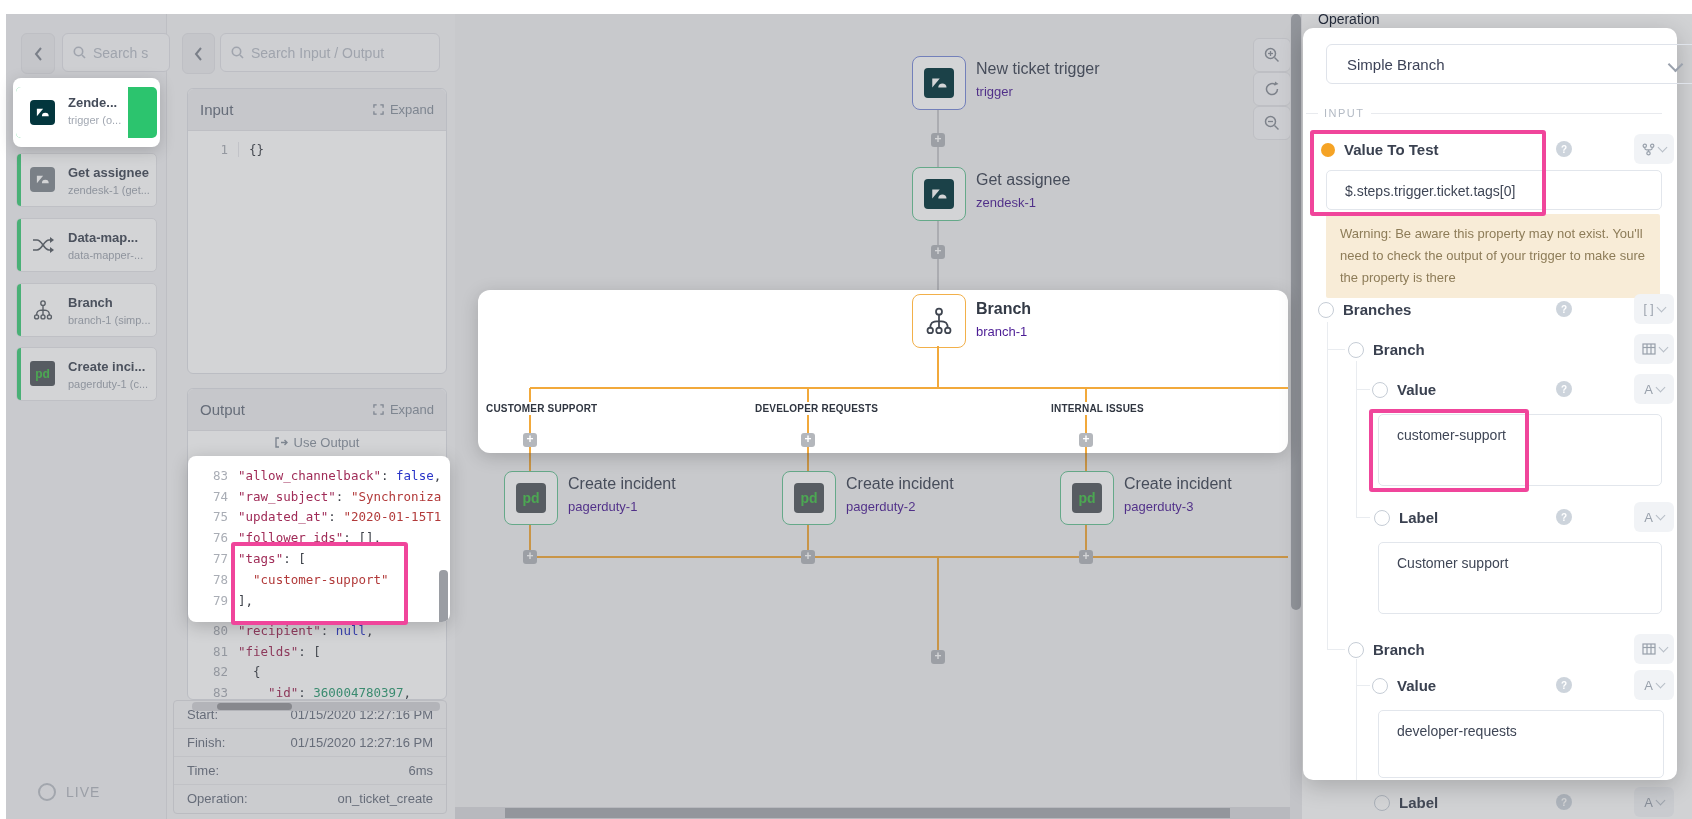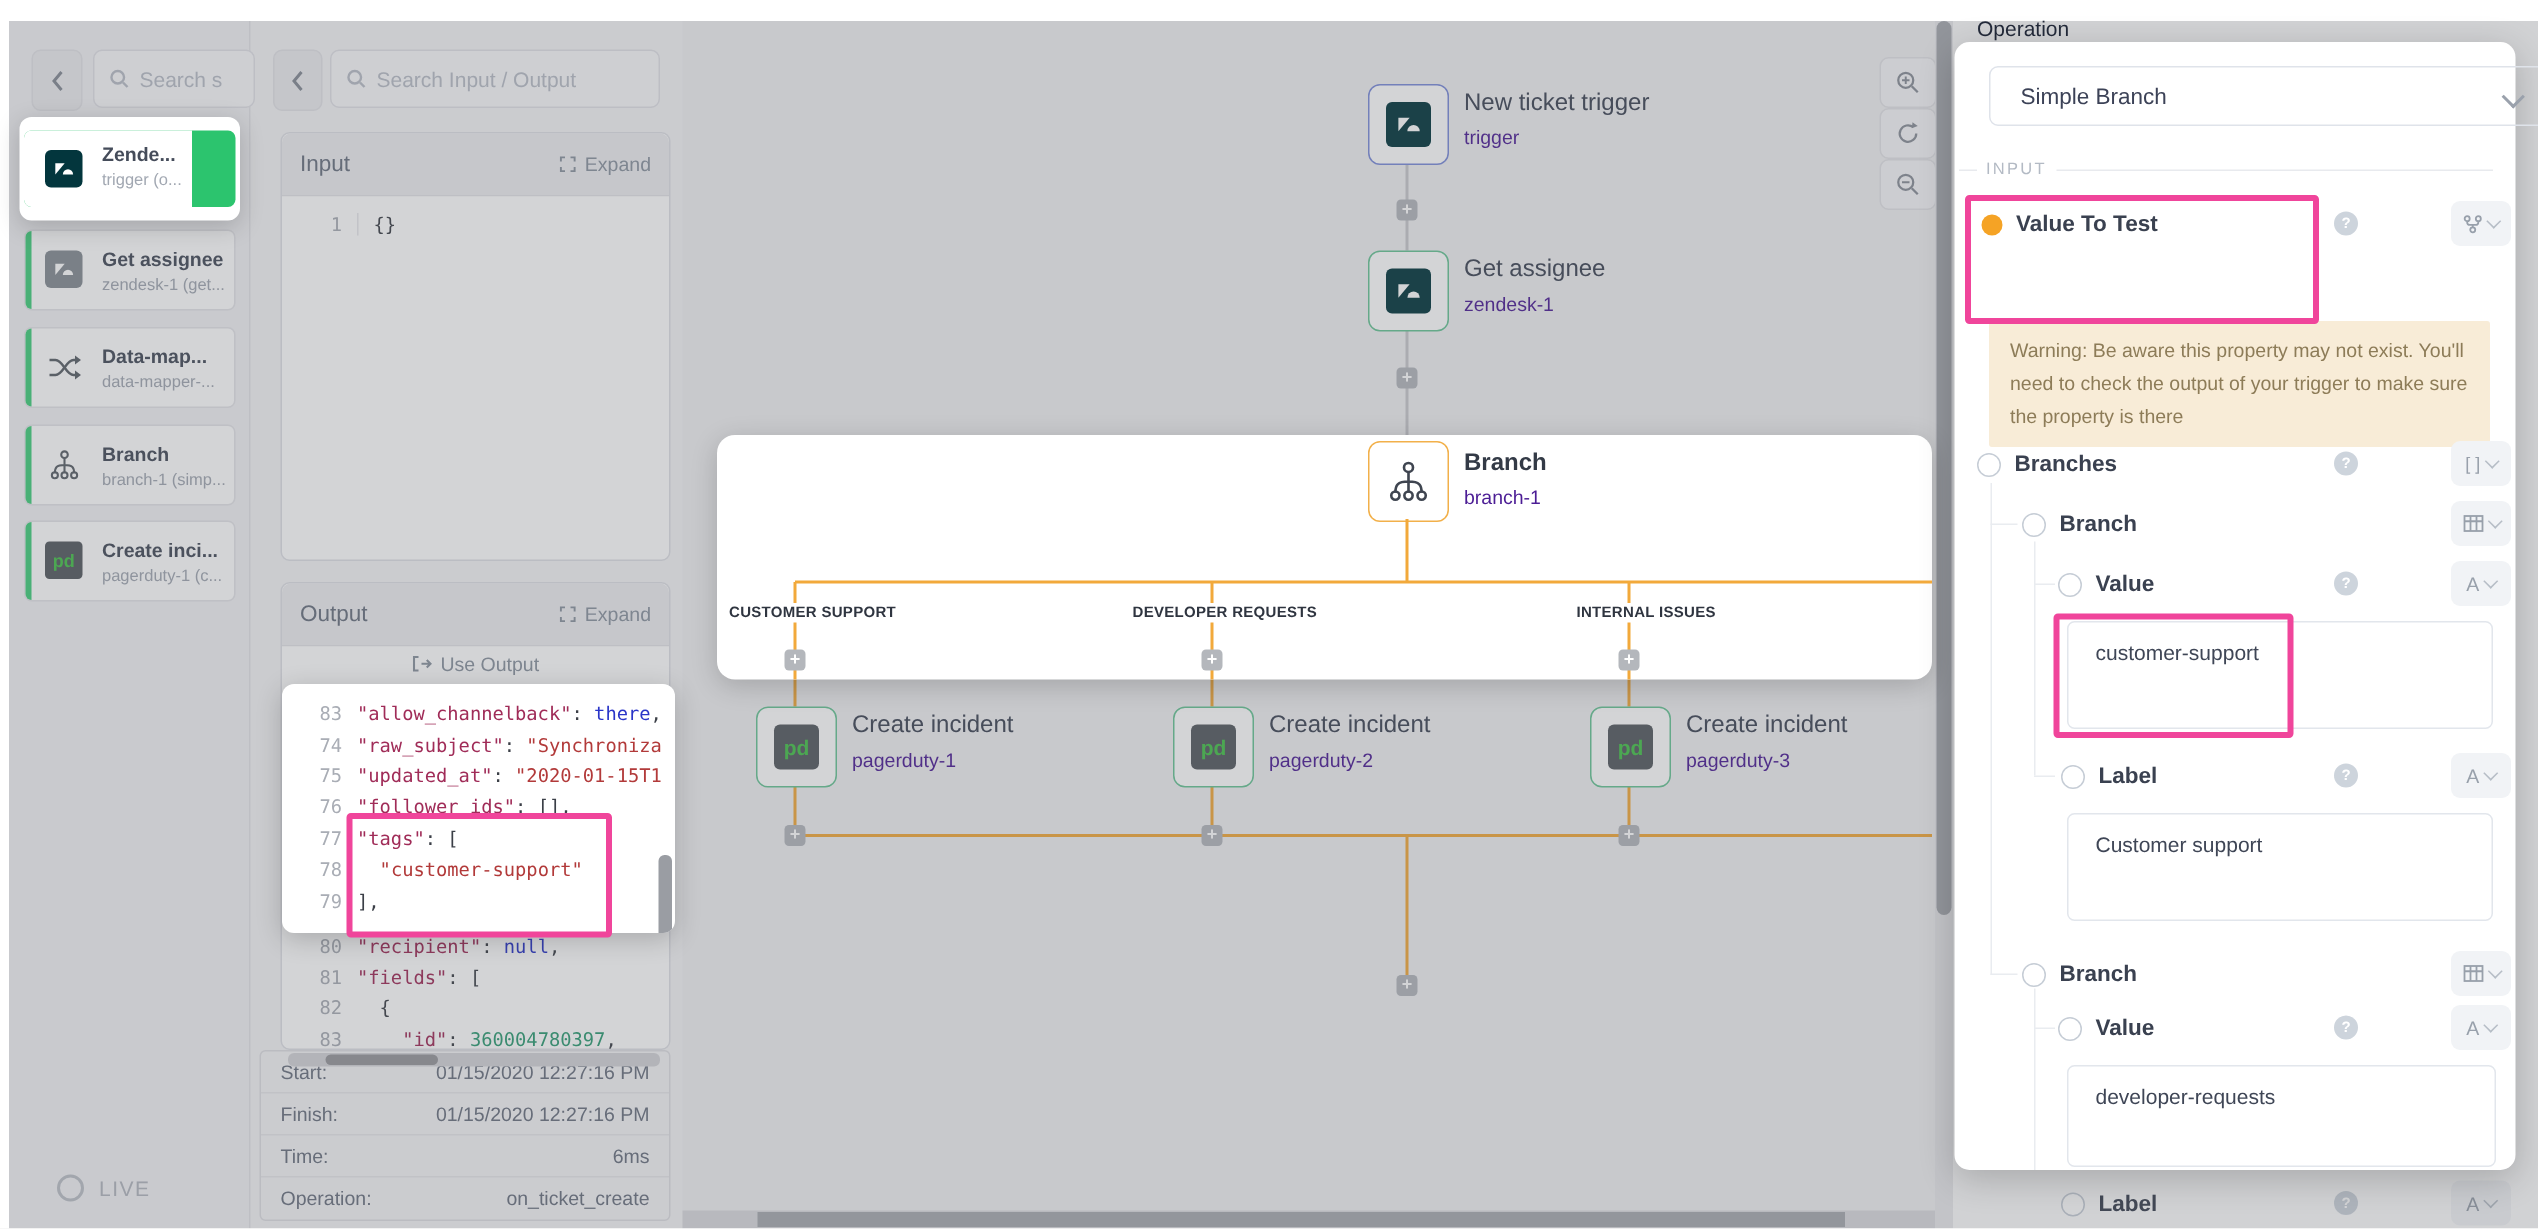--- a/index.html
+++ b/index.html
@@ -264,21 +264,21 @@
     <div id="code-dim" class="code" style="position:absolute;left:0;top:231px;">
         <div class="code-line"><span class="ln">80</span><span class="tok-k">"recipient"</span><span class="tok-p">: </span><span class="tok-b">null</span><span class="tok-p">,</span></div>
         <div class="code-line"><span class="ln">81</span><span class="tok-k">"fields"</span><span class="tok-p">: [</span></div>
         <div class="code-line"><span class="ln">82</span><span class="tok-p">  {</span></div>
         <div class="code-line"><span class="ln">83</span><span class="tok-p">    </span><span class="tok-k">"id"</span><span class="tok-p">: </span><span class="tok-n">360004780397</span><span class="tok-p">,</span></div>
       </div>
   </div>
 
   <div class="abs out-spot">
     <div id="code-spot" class="code" style="position:absolute;left:0;top:9px;">
-        <div class="code-line"><span class="ln">83</span><span class="tok-k">"allow_channelback"</span><span class="tok-p">: </span><span class="tok-b">there</span><span class="tok-p">,</span></div>
+        <div class="code-line"><span class="ln">83</span><span class="tok-k">"allow_channelback"</span><span class="tok-p">: </span><span class="tok-b">false</span><span class="tok-p">,</span></div>
         <div class="code-line"><span class="ln">74</span><span class="tok-k">"raw_subject"</span><span class="tok-p">: </span><span class="tok-s">"Synchroniza</span></div>
         <div class="code-line"><span class="ln">75</span><span class="tok-k">"updated_at"</span><span class="tok-p">: </span><span class="tok-s">"2020-01-15T1</span></div>
         <div class="code-line"><span class="ln">76</span><span class="tok-k">"follower_ids"</span><span class="tok-p">: </span><span class="tok-p">[],</span></div>
         <div class="code-line"><span class="ln">77</span><span class="tok-k">"tags"</span><span class="tok-p">: [</span></div>
         <div class="code-line"><span class="ln">78</span><span class="tok-p">  </span><span class="tok-s">"customer-support"</span></div>
         <div class="code-line"><span class="ln">79</span><span class="tok-p">],</span></div>
       </div>
     <div class="code-vthumb"></div>
   </div>
 
@@ -437,20 +437,21 @@
   <div class="abs help" style="left:1556px;top:141px;">?</div>
   <div class="abs typebtn" style="left:1634px;top:134px;">
     <svg width="13" height="13" viewBox="0 0 14 14">
         <circle cx="3" cy="3" r="1.8" fill="none" stroke="#98a0ab" stroke-width="1.3"></circle>
         <circle cx="11" cy="3" r="1.8" fill="none" stroke="#98a0ab" stroke-width="1.3"></circle>
         <circle cx="7" cy="11" r="1.8" fill="none" stroke="#98a0ab" stroke-width="1.3"></circle>
         <path d="M3,4.8 v0.7 a2,2 0 0 0 2,2 h4 a2,2 0 0 0 2,-2 v-0.7 M7,7.5 v1.7" fill="none" stroke="#98a0ab" stroke-width="1.3"></path>
       </svg>
     <span class="chev-down"></span>
   </div>
+  <div class="abs field" style="left:1326px;top:170px;width:298px;height:14px;">$.steps.trigger.ticket.tags[0]</div>
   <div class="abs pinkbox" style="left:1310px;top:130px;width:228px;height:78px;"></div>
 
   <div class="abs warnbox">Warning: Be aware this property may not exist. You'll need to check the output of your trigger to make sure the property is there</div>
 
   <div class="abs treeline" style="left:1327px;top:322px;width:1px;height:328px;"></div>
   <div class="abs treeline" style="left:1327px;top:349px;width:18px;height:1px;"></div>
   <div class="abs treeline" style="left:1327px;top:649px;width:18px;height:1px;"></div>
   <div class="abs treeline" style="left:1356px;top:361px;width:1px;height:156px;"></div>
   <div class="abs treeline" style="left:1356px;top:389px;width:14px;height:1px;"></div>
   <div class="abs treeline" style="left:1356px;top:517px;width:14px;height:1px;"></div>

